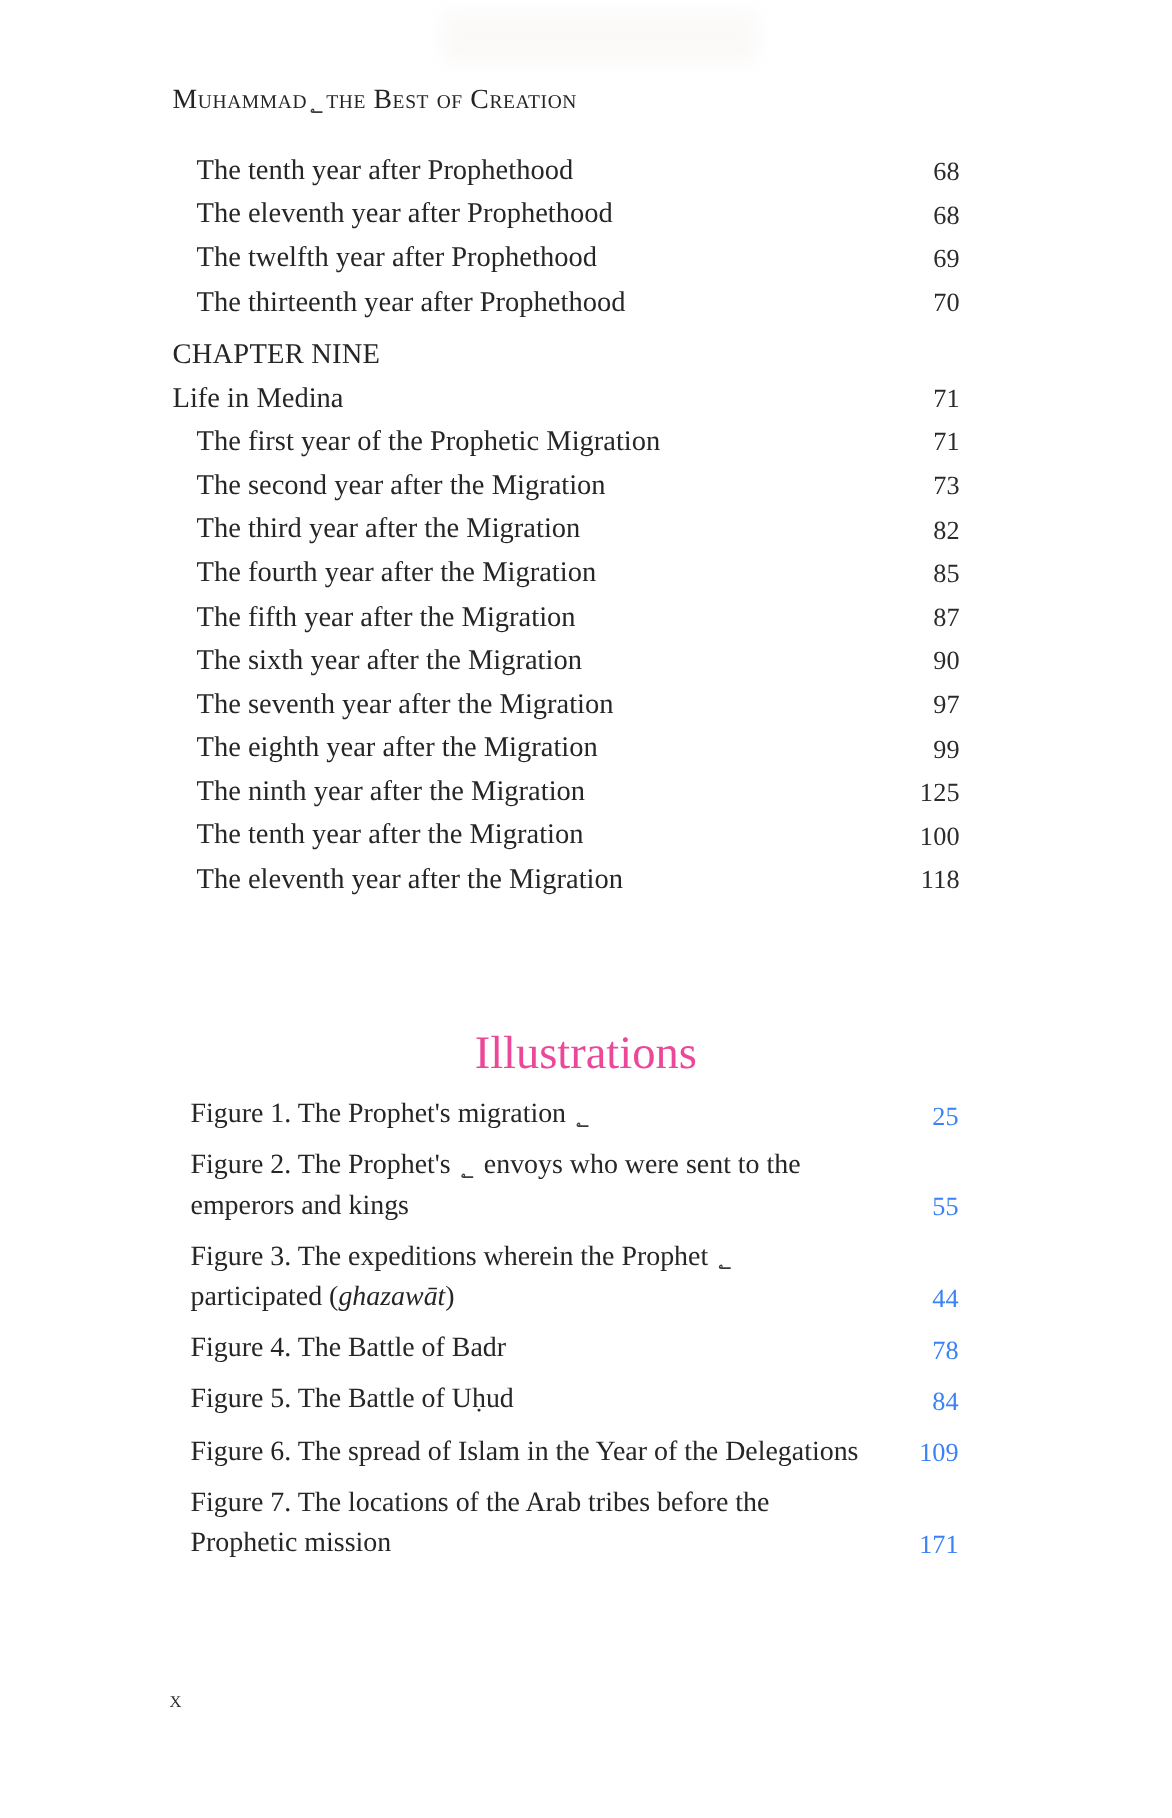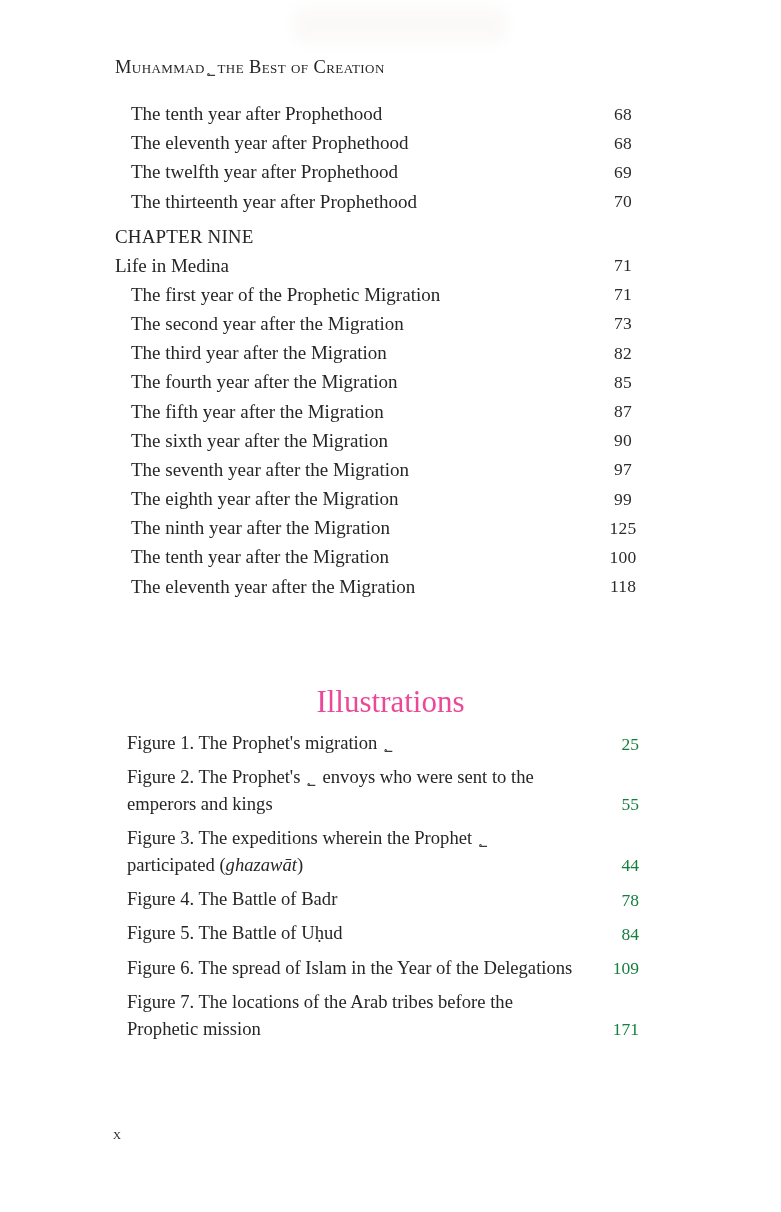--- a/index.html
+++ b/index.html
@@ -76,21 +76,21 @@
     line-height: 1.0;
     color: #262626;
     margin-bottom: 10.2px;
   }
   .entry .label {
     flex: 0 1 auto;
     padding-right: 14px;
   }
   .entry .page-num {
     flex: 0 0 auto;
-    text-align: center;
+    text-align: right;
     min-width: 34px;
     font-size: 17.5px;
     color: #2b2b2b;
     letter-spacing: .2px;
   }
 
   
   .entry.level-0 .label { padding-left: 0; }
   .entry.level-1 .label { padding-left: 16px; text-align: center; }
 
@@ -132,21 +132,21 @@
   }
   .fig-entry .fig-text {
     display: block;
     padding-right: 60px;
   }
   .fig-entry .fig-page {
     position: absolute;
     right: 0;
     bottom: 0;
     font-size: 17.5px;
-    color: #15803d;
+    color: #3b82f6;
     text-align: right;
     min-width: 34px;
   }
   .fig-entry em {
     font-style: italic;
   }
 
   
   .folio {
     position: absolute;

